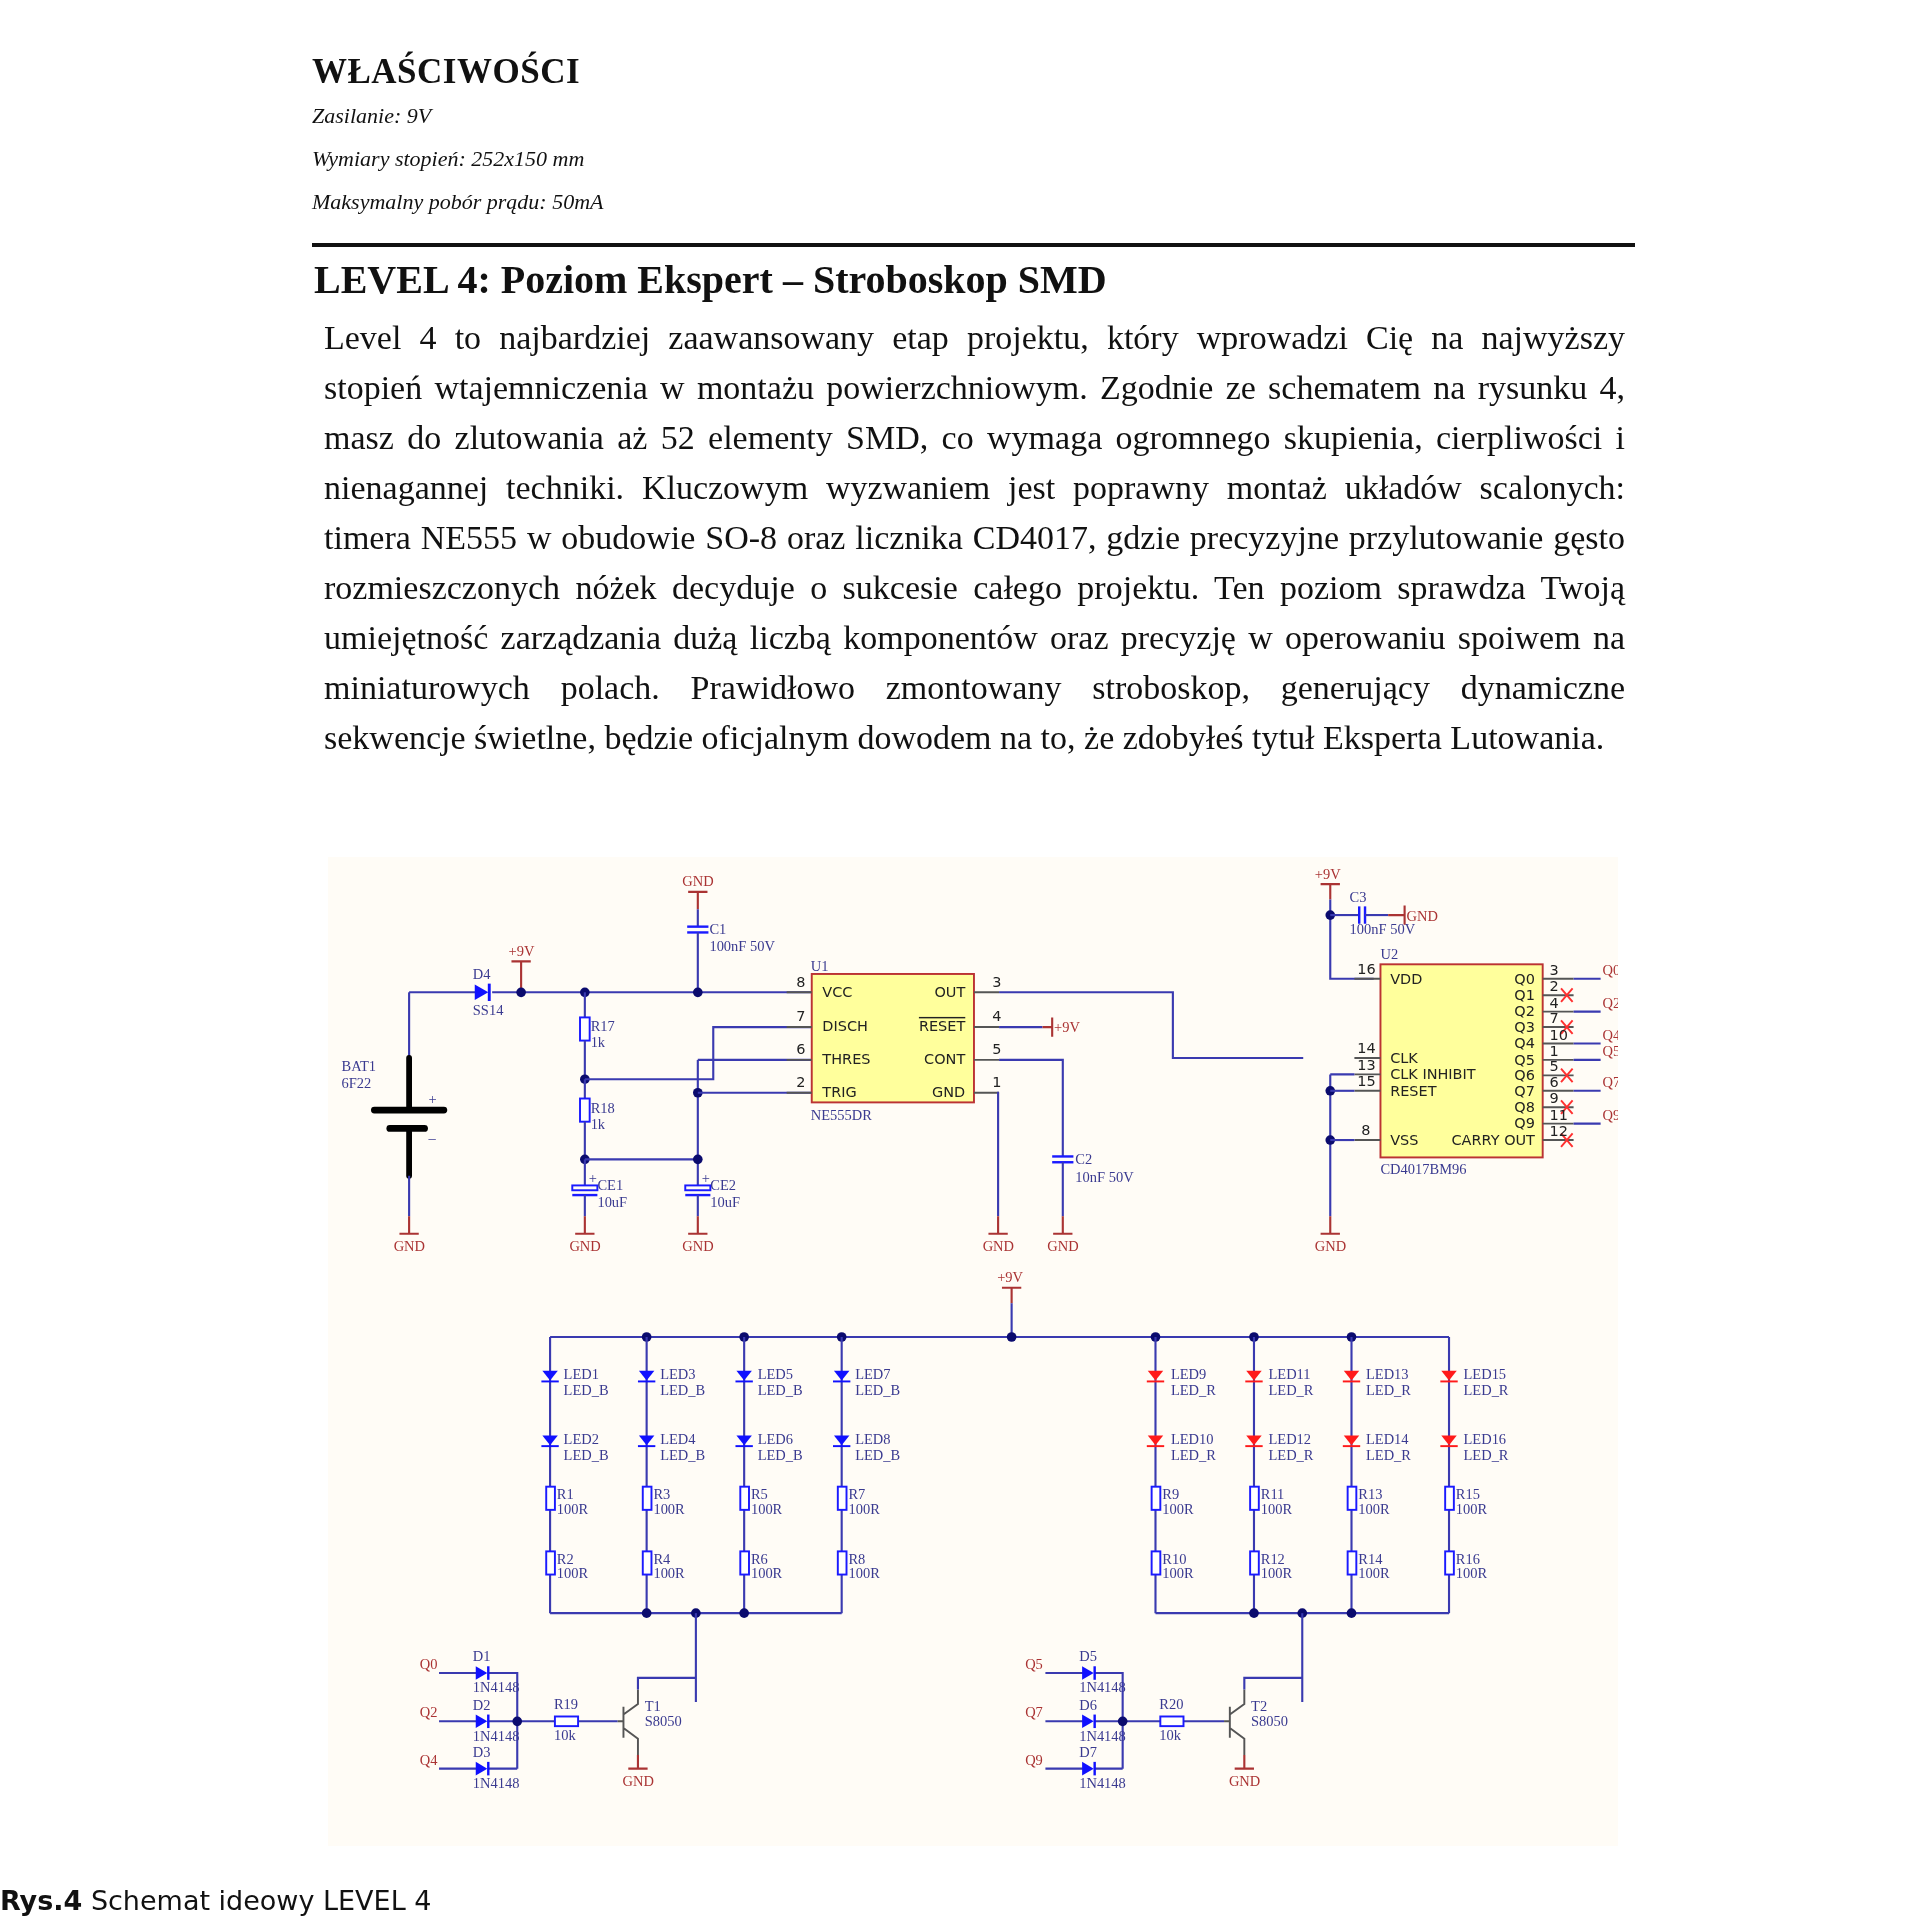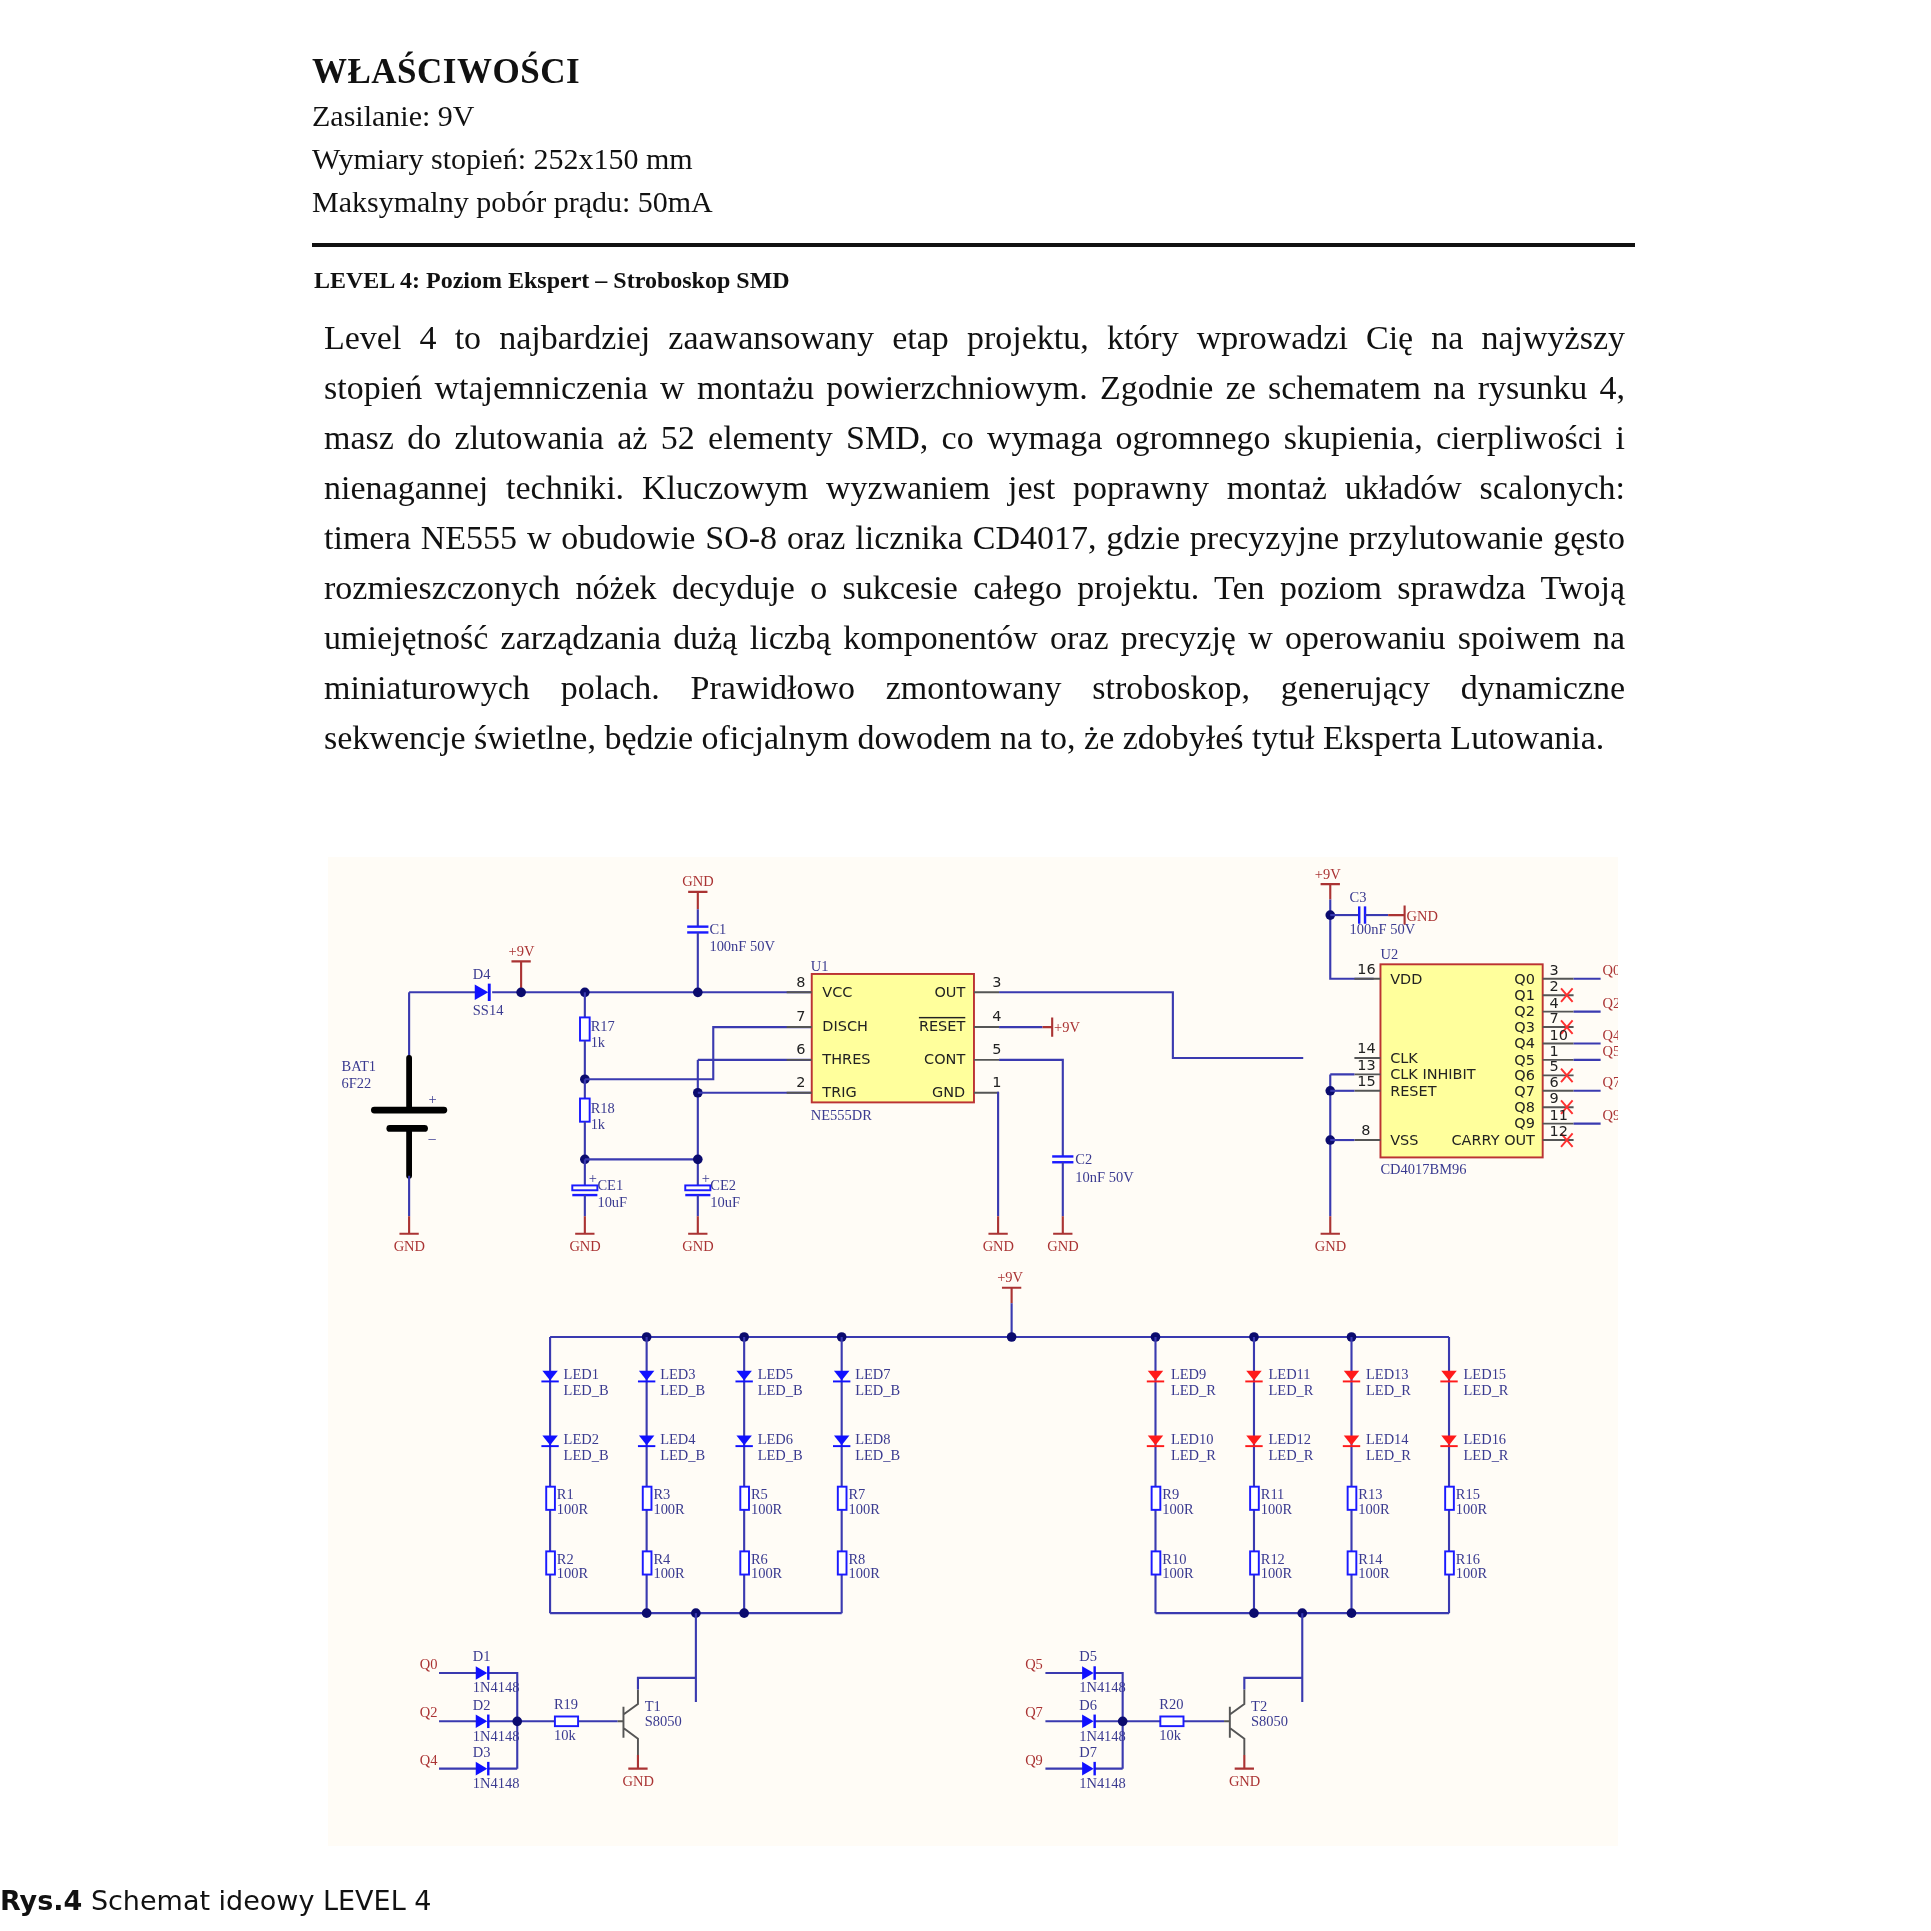--- a/index.html
+++ b/index.html
@@ -1,23 +1,23 @@
 <!DOCTYPE html>
 <html><head>
 <meta charset="utf-8">
 <style>
   html, body { margin:0; padding:0; background:#ffffff; }
   body { width:1931px; height:1931px; position:relative; overflow:hidden; font-family:"Liberation Serif", serif; color:#111; }
   .page { position:absolute; left:0; top:0; width:1651px; height:1931px; }
   .props { position:absolute; left:312px; top:50px; width:1323px; }
   .props h2 { margin:0; font-size:35px; font-weight:bold; line-height:44px; letter-spacing:0.5px; }
-  .props .line { font-size:30px; line-height:43px; }
+  .props .line { font-size:22px; line-height:43px;font-style:italic; }
   .rule { position:absolute; left:312px; top:243px; width:1323px; height:3.9px; background:#111; }
   .section { position:absolute; left:314px; top:257px; width:1321px; }
-  .section h3 { margin:0; font-size:24px; font-weight:bold; line-height:46px; }
+  .section h3 { margin:0; font-size:40px; font-weight:bold; line-height:46px; }
   .section p { margin:10px; font-size:34px; line-height:50px; text-align:justify; }
   .figure { position:absolute; left:328px; top:857px; width:1290px; height:989px; background:#fffcf6; }
   .figure svg { width:1290px; height:989px; display:block; }
   .caption { position:absolute; left:0; top:1885px; width:1931px; text-align:left; font-family:"DejaVu Sans", sans-serif; font-size:27px; }
   .caption b { font-weight:bold; }
   svg text { font-family:"Liberation Serif", serif; }
   .w { stroke:#3a3ab0; stroke-width:2.2; fill:none; }
   .wk { stroke:#555; stroke-width:2; fill:none; }
   .wr { stroke:#a33; stroke-width:2.2; fill:none; }
   .j { fill:#0b0b6e; }

